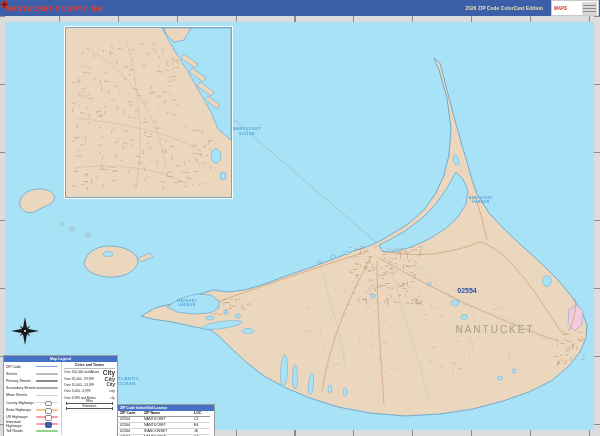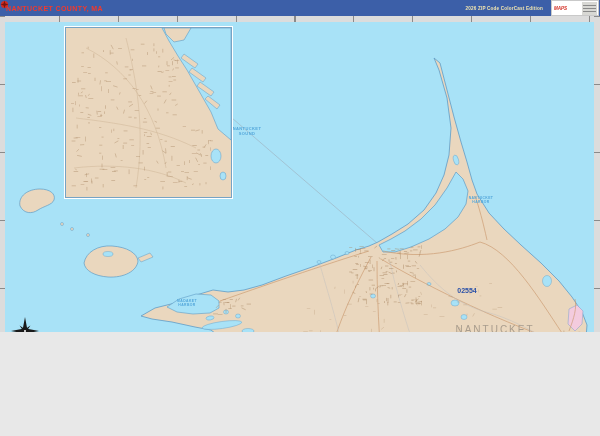--- a/index.html
+++ b/index.html
@@ -1,16 +1,16 @@
 <!DOCTYPE html>
 <html><head>
 <meta charset="utf-8">
 <style>
   html,body{margin:0;padding:0;background:#e8e8e8;}
-  .stage{position:relative;width:600px;height:332px;overflow:hidden;background:#A8E2F7;
+  .stage{position:relative;width:600px;height:436px;overflow:hidden;background:#A8E2F7;
          font-family:"Liberation Sans","DejaVu Sans",sans-serif;}
 
   
   .hdr{position:absolute;left:0;top:0;width:600px;height:16px;background:#3C5FA8;z-index:30;
        display:flex;align-items:center;justify-content:space-between;}
   .hdr-title{color:#F3392B;font-size:7px;font-weight:bold;letter-spacing:.4px;margin-left:6px;}
   .hdr-right{display:flex;align-items:center;height:100%;}
   .hdr-edition{color:#F2E6B0;font-size:4.6px;font-weight:bold;margin-right:8px;letter-spacing:.2px;}
   .brandbox{width:46px;height:14px;background:#ffffff;border:0.5px solid #c9c9c9;margin-right:1px;
             display:flex;align-items:center;}

